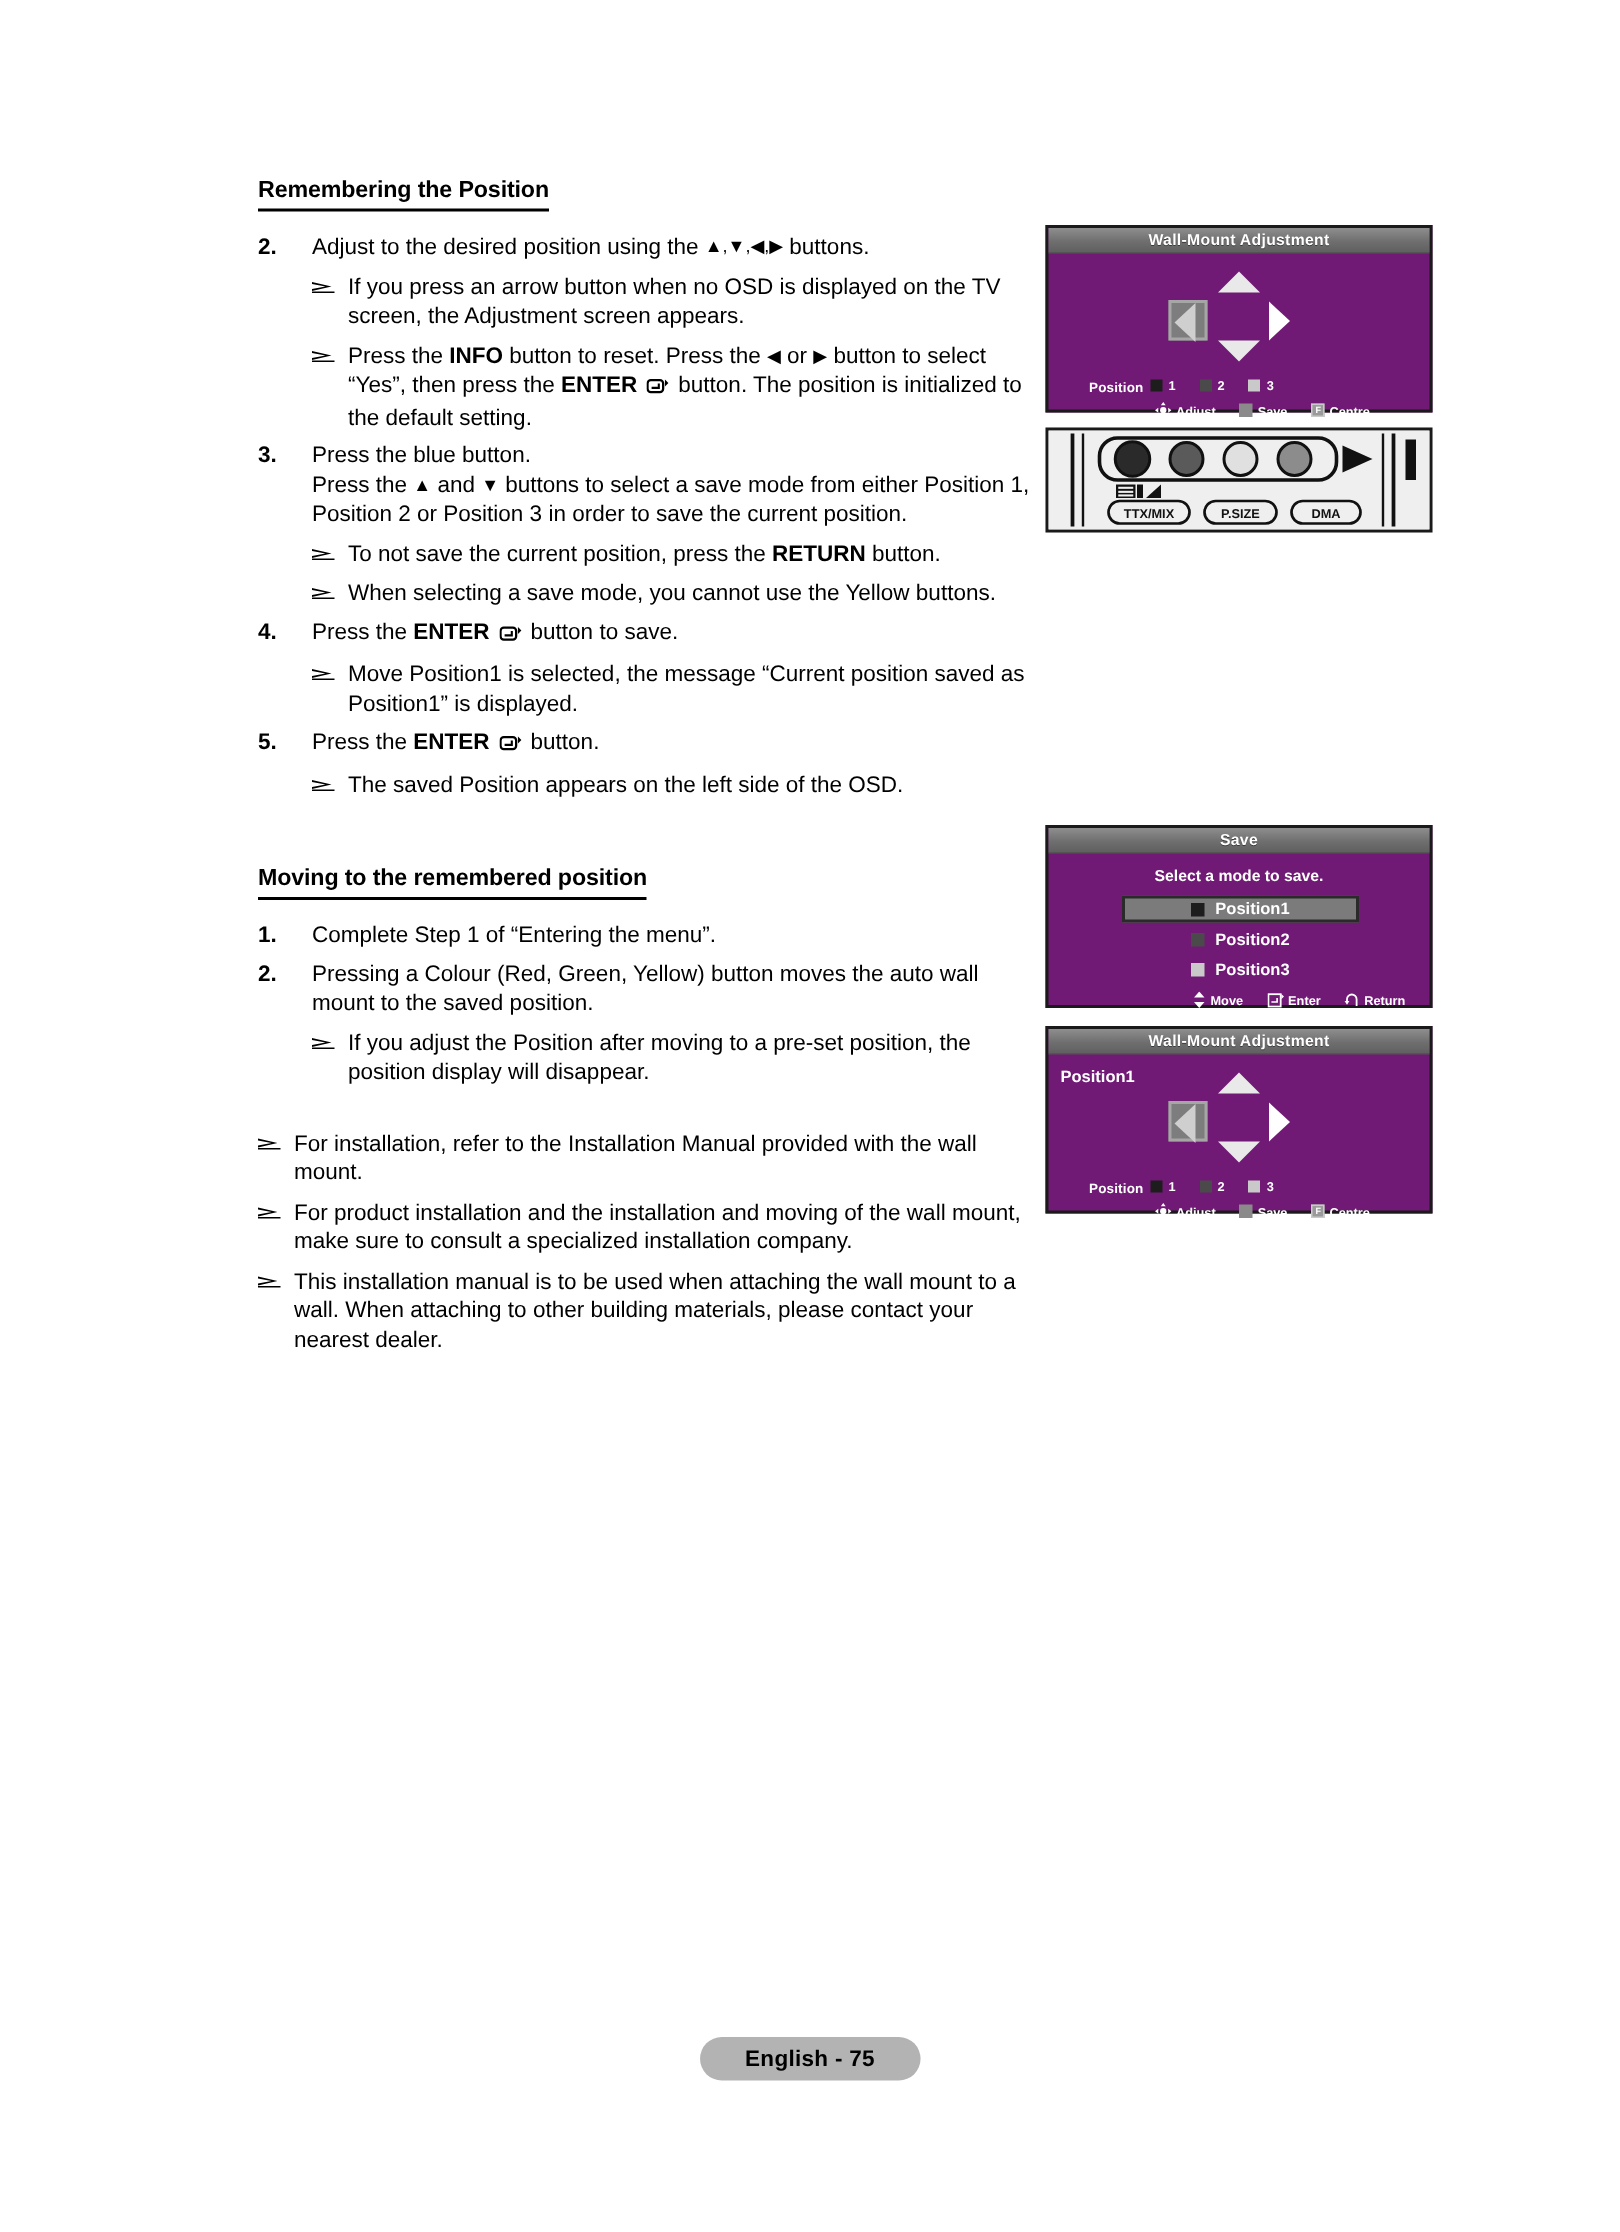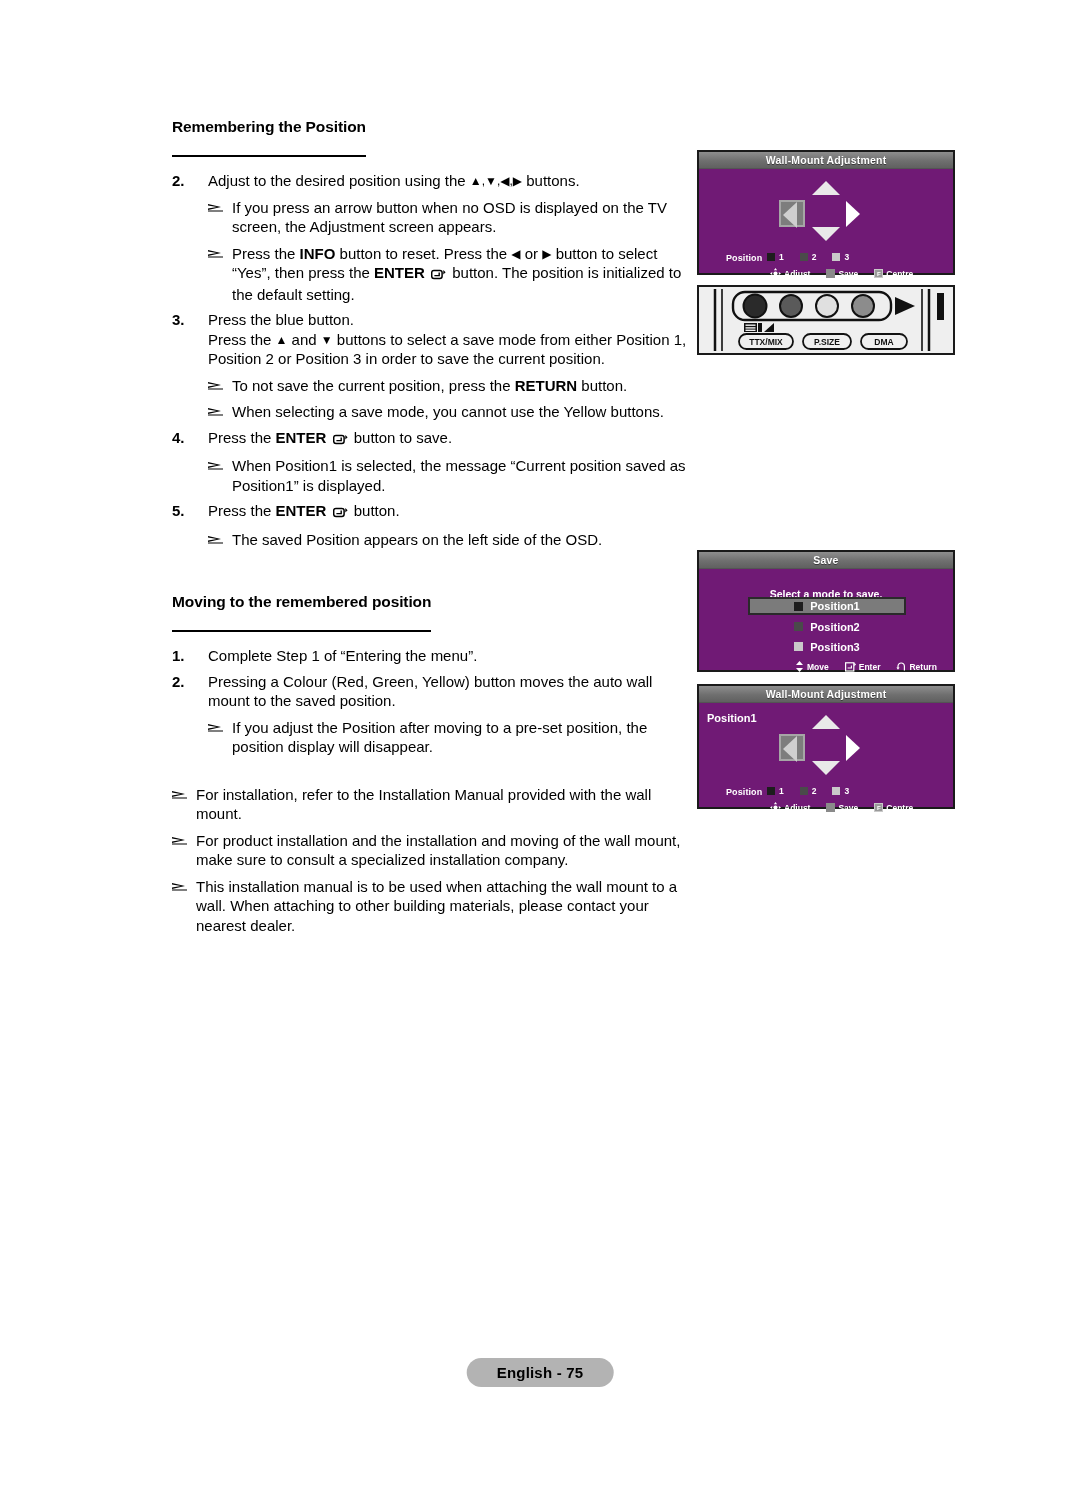--- a/index.html
+++ b/index.html
@@ -25,21 +25,21 @@
     width: 520px;
   }
 
   
   .sect-head {
     font-size: 15.5px;
     font-weight: bold;
     letter-spacing: -0.1px;
     display: inline-block;
     border-bottom: 2.2px solid #000;
-    padding-bottom: 19px;
+    padding-bottom: 3px;
     margin: 0;
     white-space: nowrap;
   }
 
   .head-wrap { margin-bottom: 14px; }
   .head-wrap2 { margin-top: 44px; margin-bottom: 14px; }
 
   
   .step {
     display: flex;
@@ -284,21 +284,21 @@
               <path d="M12.3 1.0 L14.6 3.3 L12.3 5.6 Z" fill="#000"></path>
             </svg></span> button to save.</div>
     </div>
 
     <div class="bullet indent">
       <div class="bmark">
         <svg width="16" height="9" viewBox="0 0 16 9">
             <path d="M0 1 L13 4 L0 7 L0 5.6 L9 4 L0 2.4 Z M0 7.4 L15 7.4 L15 8.4 L0 8.4 Z" fill="#000"></path>
           </svg>
       </div>
-      <div class="btext">When Position1 is selected, the message “Current position saved as Position1” is displayed.</div>
+      <div class="btext">Move Position1 is selected, the message “Current position saved as Position1” is displayed.</div>
     </div>
 
     <div class="step">
       <div class="step-num">5.</div>
       <div class="step-body">Press the <b>ENTER</b> <span class="enter-ico"><svg width="15" height="11" viewBox="0 0 15 11">
               <rect x="0.7" y="1.4" width="10.4" height="8" rx="2.2" ry="2.2" fill="none" stroke="#000" stroke-width="1.5"></rect>
               <path d="M3.4 6.6 L8.2 6.6 L8.2 3.6" fill="none" stroke="#000" stroke-width="1.4"></path>
               <path d="M12.3 1.0 L14.6 3.3 L12.3 5.6 Z" fill="#000"></path>
             </svg></span> button.</div>
     </div>
@@ -444,21 +444,21 @@
       <text x="128" y="58" font-family="Liberation Sans, sans-serif" font-size="8.5" font-weight="bold" fill="#111" text-anchor="middle">P.SIZE</text>
       <rect x="162" y="47" width="46" height="15" rx="7.5" ry="7.5" fill="#efefef" stroke="#111" stroke-width="1.8"></rect>
       <text x="185" y="58" font-family="Liberation Sans, sans-serif" font-size="8.5" font-weight="bold" fill="#111" text-anchor="middle">DMA</text>
     </svg>
   </div>
 
   <div class="osd" style="left:697px; top:550px; width:258px; height:122px;">
     <div class="osd-title">Save</div>
     <div class="osd-body">
 
-      <div class="save-line" style="top:19px;">Select a mode to save.</div>
+      <div class="save-line" style="top:9px;">Select a mode to save.</div>
 
       <div class="opt selected" style="left:49px; top:28px; width:158px; height:18px;">
         <span class="sw" style="background:#1d1d1d;"></span>
         <span>Position1</span>
       </div>
 
       <div class="opt" style="left:49px; top:49px; width:158px; height:17px;">
         <span class="sw" style="background:#4a4a4a;"></span>
         <span>Position2</span>
       </div>

